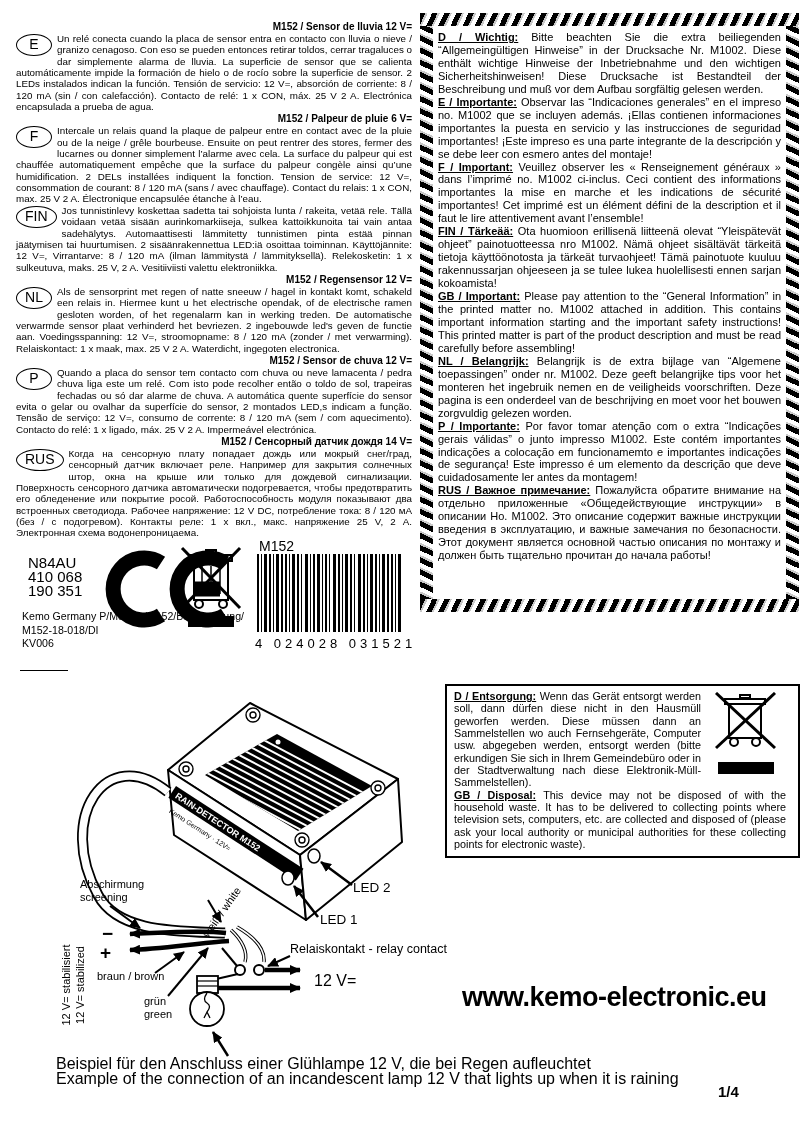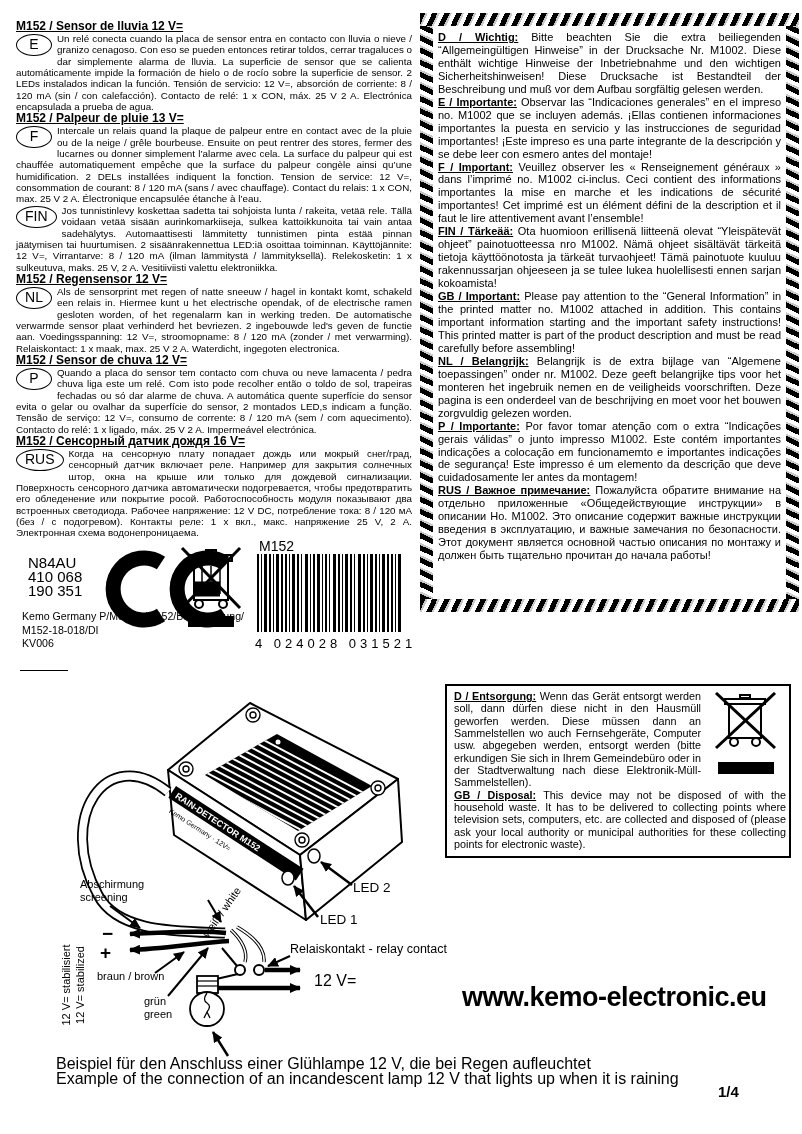--- a/index.html
+++ b/index.html
@@ -2,21 +2,21 @@
 <html><head>
 <meta charset="utf-8">
 <style>
   html,body{margin:0;padding:0;background:#888;}
   .page{position:relative;width:802px;height:1134px;background:#fff;margin:0 auto;
         font-family:"Liberation Sans",sans-serif;color:#000;overflow:hidden;}
 
   
   .left-col{position:absolute;left:16px;top:20px;width:396px;}
   .lsec{margin:0;}
-  .lhead{font-size:12px;font-weight:bold;text-decoration:underline;text-align:left;line-height:13px;}
+  .lhead{font-size:10px;font-weight:bold;text-align:right;line-height:13px;}
   .lbody{font-size:9.8px;line-height:11.35px;text-align:justify;}
   .badge{float:left;border:1.6px solid #000;border-radius:50%;padding:0 8px;height:20px;
          min-width:18px;line-height:19px;font-size:14px;text-align:center;margin:1px 5px 0 0;
          font-weight:500;background:#fff;}
 
   
   .notice{position:absolute;left:420px;top:13px;width:379px;height:599px;background:#0369a1;}
   .zz{position:absolute;}
   .zz.t{left:0;top:0;right:0;height:13px;
         background:repeating-linear-gradient(115deg,#000 0 5px,#c9c9c9 5px 7px,#fff 7px 11px);}
@@ -34,21 +34,21 @@
   
   .part-numbers{position:absolute;left:28px;top:556px;font-size:15px;line-height:14px;}
   .ce-logo{position:absolute;left:94px;top:550px;}
   .weee-solo{position:absolute;left:180px;top:546px;}
   .barcode{position:absolute;left:253px;top:538px;}
   .imprint{position:absolute;left:22px;top:610px;font-size:10.6px;line-height:13.5px;}
   .sep-line{position:absolute;left:20px;top:670px;width:48px;border-top:1.6px solid #000;}
 
   
   .disposal{position:absolute;left:445px;top:684px;width:332px;border:2px solid #000;
-            padding:4px 3px 6px 7px;font-size:10.8px;line-height:12.35px;text-align:justify;background:#fff;}
+            padding:4px 12px 6px 7px;font-size:10.8px;line-height:12.35px;text-align:justify;background:#fff;}
   .weee-float{float:right;width:80px;text-align:center;margin:2px 0 2px 5px;}
   .weee-bar{width:56px;height:12px;background:#000;margin:6px auto 0 auto;}
 
   
   .diagram{position:absolute;left:40px;top:690px;}
   .caption{position:absolute;left:56px;top:1056px;font-size:16px;line-height:15px;}
   .website{position:absolute;left:462px;top:982px;font-size:27px;font-weight:bold;letter-spacing:-0.5px;}
   .pagenum{position:absolute;left:718px;top:1083px;font-size:15px;font-weight:bold;text-align:right;}
   svg text{font-family:"Liberation Sans",sans-serif;}
 </style>
@@ -60,21 +60,21 @@
   <div class="left-col">
 
     <div class="lsec">
       <div class="lhead">M152 / Sensor de lluvia 12 V=</div>
       <div class="lbody">
         <span class="badge">E</span><span>Un relé conecta cuando la placa de sensor entra en contacto con lluvia o nieve / granizo cenagoso. Con eso se pueden entonces retirar toldos, cerrar tragaluces o dar simplemente alarma de lluvia. La superficie de sensor que se calienta automáticamente impide la formación de hielo o de rocío sobre la superficie de sensor. 2 LEDs instalados indican la función. Tensión de servicio: 12 V=, absorción de corriente: 8 / 120 mA (sin / con calefacción). Contacto de relé: 1 x CON, máx. 25 V 2 A. Electrónica encapsulada a prueba de agua.</span>
       </div>
     </div>
 
     <div class="lsec">
-      <div class="lhead">M152 / Palpeur de pluie 13 V=</div>
+      <div class="lhead">M152 / Palpeur de pluie 6 V=</div>
       <div class="lbody">
         <span class="badge">F</span><span>Intercale un relais quand la plaque de palpeur entre en contact avec de la pluie ou de la neige / grêle bourbeuse. Ensuite on peut rentrer des stores, fermer des lucarnes ou donner simplement l’alarme avec cela. La surface du palpeur qui est chauffée automatiquement empêche que la surface du palpeur congèle ainsi qu’une humidification. 2 DELs installées indiquent la fonction. Tension de service: 12 V=, consommation de courant: 8 / 120 mA (sans / avec chauffage). Contact du relais: 1 x CON, max. 25 V 2 A. Électronique encapsulée étanche à l’eau.</span>
       </div>
     </div>
 
     <div class="lsec">
       <div class="lbody">
         <span class="badge">FIN</span><span>Jos tunnistinlevy koskettaa sadetta tai sohjoista lunta / rakeita, vetää rele. Tällä voidaan vetää sisään aurinkomarkiiseja, sulkea kattoikkunoita tai vain antaa sadehälytys. Automaattisesti lämmitetty tunnistimen pinta estää pinnan jäätymisen tai huurtumisen. 2 sisäänrakennettua LED:iä osoittaa toiminnan. Käyttöjännite: 12 V=, Virrantarve: 8 / 120 mA (ilman lämmitystä / lämmityksellä). Relekosketin: 1 x sulkeutuva, maks. 25 V, 2 A. Vesitiiviisti valettu elektroniikka.</span>
       </div>
     </div>
@@ -87,21 +87,21 @@
     </div>
 
     <div class="lsec">
       <div class="lhead">M152 / Sensor de chuva 12 V=</div>
       <div class="lbody">
         <span class="badge">P</span><span>Quando a placa do sensor tem contacto com chuva ou neve lamacenta / pedra chuva liga este um relé. Com isto pode recolher então o toldo de sol, trapeiras fechadas ou só dar alarme de chuva. A automática quente superfície do sensor evita o gelar ou ovalhar da superfície do sensor, 2 montados LED,s indicam a função. Tensão de serviço: 12 V=, consumo de corrente: 8 / 120 mA (sem / com aquecimento). Contacto do relé: 1 x ligado, máx. 25 V 2 A. Impermeável electrónica.</span>
       </div>
     </div>
 
     <div class="lsec">
-      <div class="lhead">M152 / Сенсорный датчик дождя 16 V=</div>
+      <div class="lhead">M152 / Сенсорный датчик дождя 14 V=</div>
       <div class="lbody">
         <span class="badge">RUS</span><span>Когда на сенсорную плату попадает дождь или мокрый снег/град, сенсорный датчик включает реле. Например для закрытия солнечных штор, окна на крыше или только для дождевой сигнализации. Поверхность сенсорного датчика автоматически подогревается, чтобы предотвратить его обледенение или покрытие росой. Работоспособность модуля показывают два встроенных светодиода. Рабочее напряжение: 12 V DC, потребление тока: 8 / 120 мА (без / с подогревом). Контакты реле: 1 х вкл., макс. напряжение 25 V, 2 А. Электронная схема водонепроницаема.</span>
       </div>
     </div>
   </div>
 
   <div class="notice">
     <div class="zz t"></div>
     <div class="zz b"></div>
     <div class="zz l"></div>

